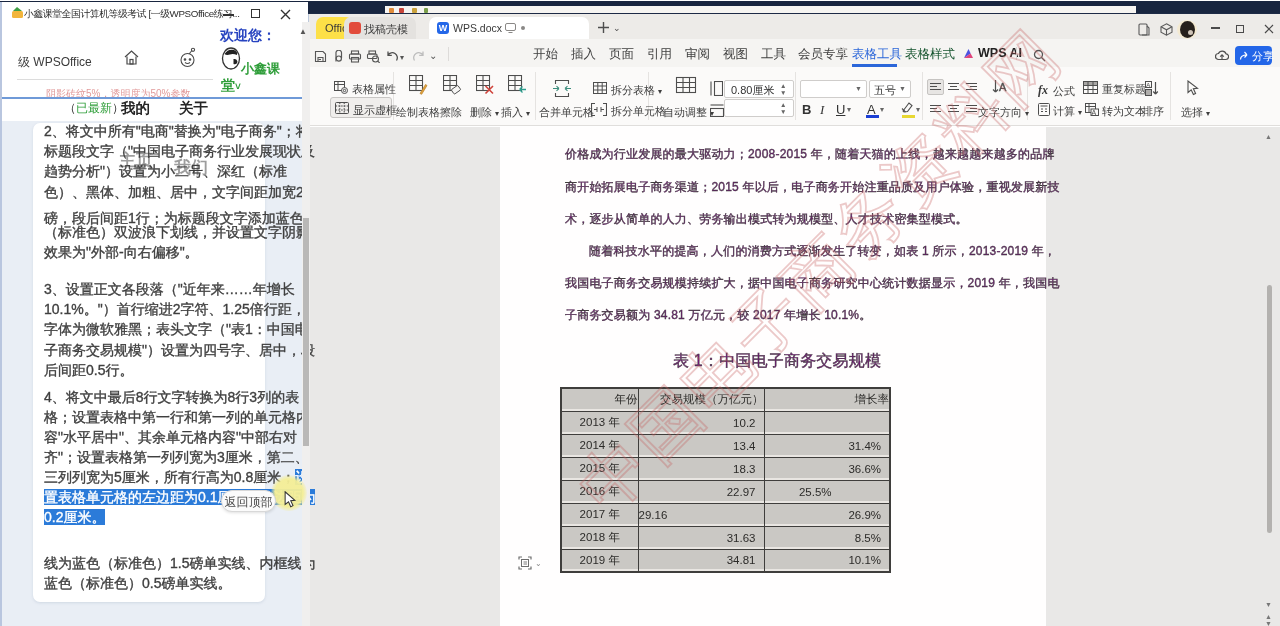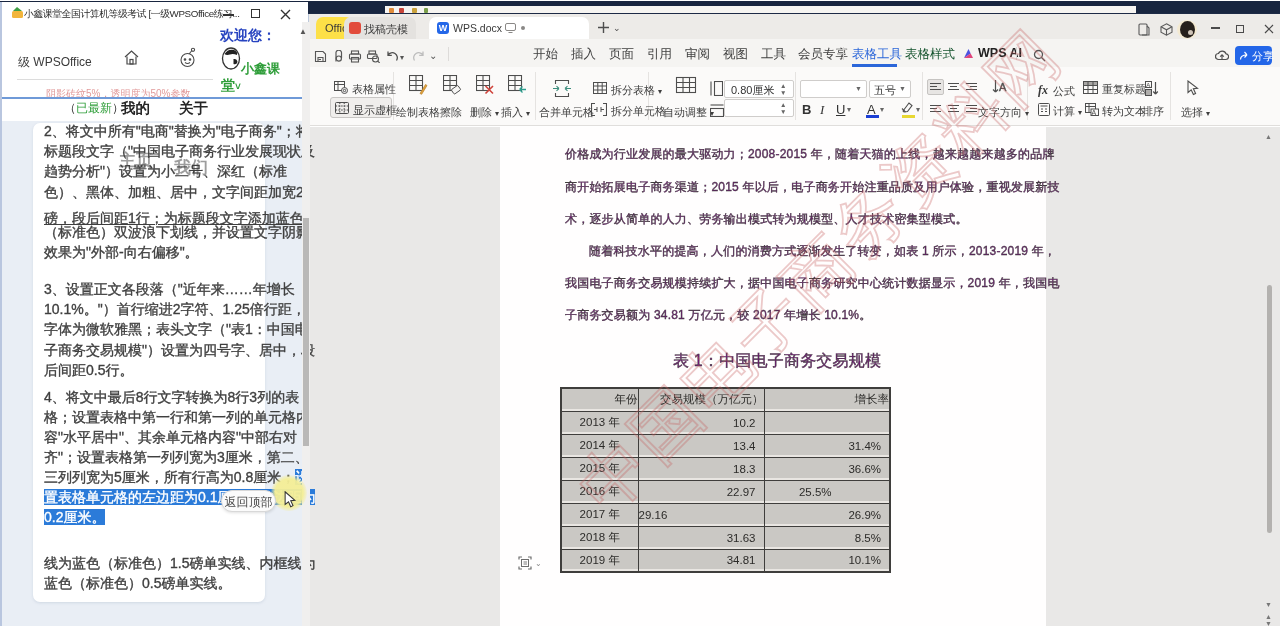--- a/index.html
+++ b/index.html
@@ -446,21 +446,21 @@
     <div class="abs" style="left:119px;top:97px;font-size:14.5px;font-weight:bold;color:#262626;">我的</div>
     <div class="abs" style="left:177px;top:97px;font-size:14.5px;font-weight:bold;color:#262626;">关于</div>
 
     <div class="abs" style="left:117px;top:147px;font-size:17px;font-weight:bold;color:rgba(60,60,60,.5);">主页</div>
     <div class="abs" style="left:172px;top:147px;font-size:17px;font-weight:bold;color:rgba(60,60,60,.5);margin-top:7px;">我们</div>
 
     <div class="fline" style="top:121px;">2、将文中所有"电商"替换为"电子商务"；将</div>
     <div class="fline" style="top:141px;">标题段文字（"中国电子商务行业发展现状及</div>
     <div class="fline" style="top:161px;">趋势分析"）设置为小二号、深红（标准</div>
     <div class="fline" style="top:182px;">色）、黑体、加粗、居中，文字间距加宽2</div>
-    <div class="fline" style="top:208px;text-decoration:underline;">磅，段后间距1行；为标题段文字添加蓝色</div>
+    <div class="fline" style="top:208px;">磅，段后间距1行；为标题段文字添加蓝色</div>
     <div class="fline" style="top:222px;">（标准色）双波浪下划线，并设置文字阴影</div>
     <div class="fline" style="top:242px;">效果为"外部-向右偏移"。</div>
 
     <div class="fline" style="top:279px;">3、设置正文各段落（"近年来……年增长</div>
     <div class="fline" style="top:299px;">10.1%。"）首行缩进2字符、1.25倍行距，</div>
     <div class="fline" style="top:319px;">字体为微软雅黑；表头文字（"表1：中国电</div>
     <div class="fline" style="top:340px;">子商务交易规模"）设置为四号字、居中，段</div>
     <div class="fline" style="top:360px;">后间距0.5行。</div>
 
     <div class="fline" style="top:387px;">4、将文中最后8行文字转换为8行3列的表</div>

